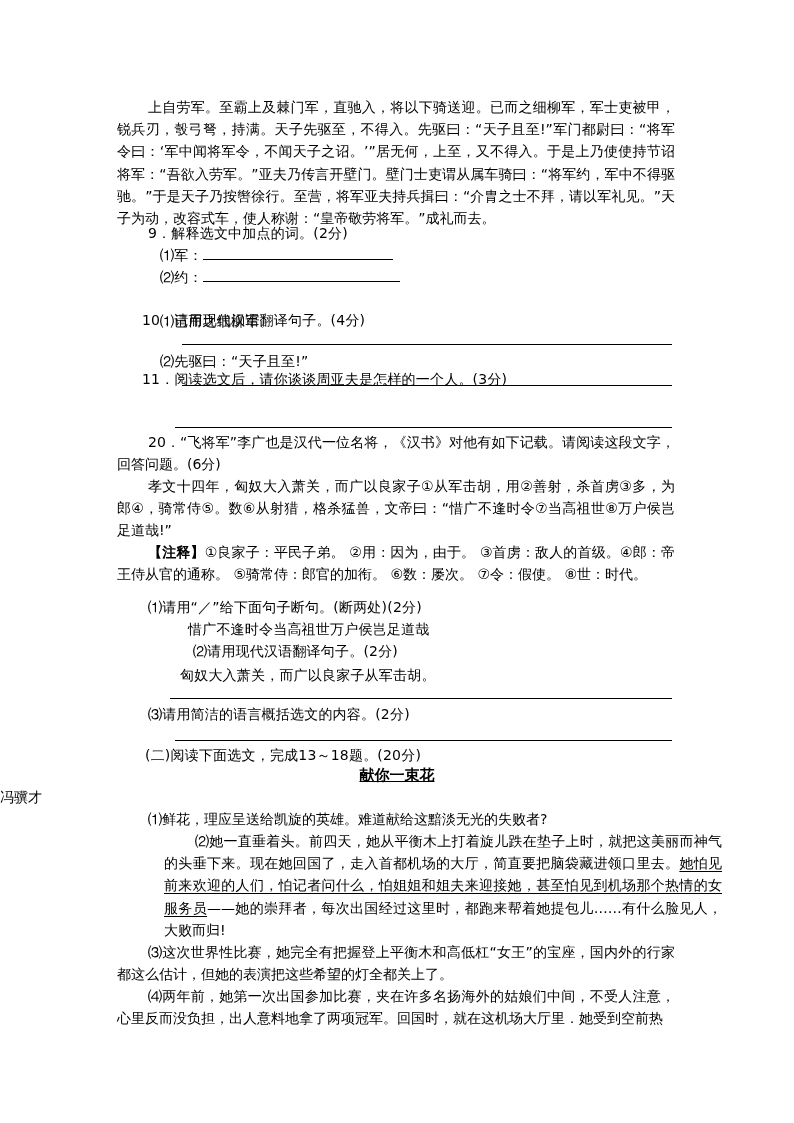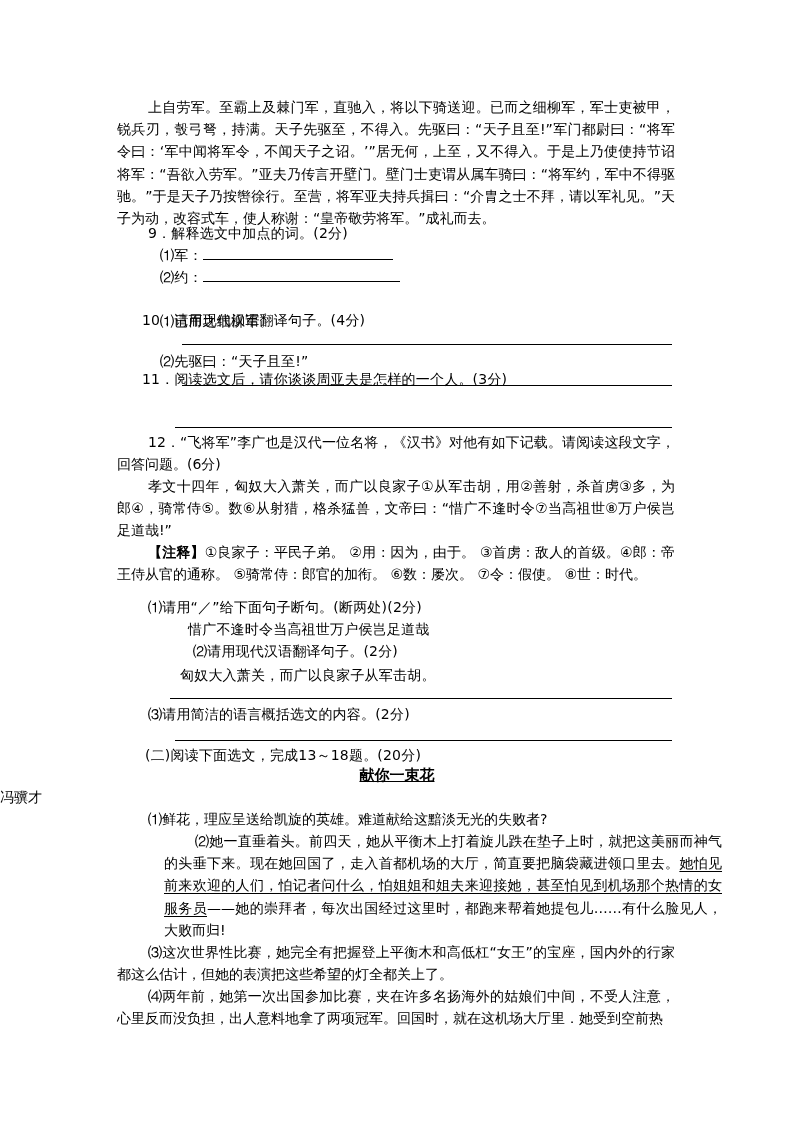--- a/index.html
+++ b/index.html
@@ -29,21 +29,21 @@
 
 <div class="t" style="left:142px; top:288px;margin-top:21px;">10．请用现代汉语翻译句子。(4分)</div>
 <div class="t" style="left:160px; top:310px;">⑴已而之细柳军。</div>
 <div class="hr" style="left:182px; width:490px; top:344px;"></div>
 <div class="t" style="left:160px; top:350px;">⑵先驱曰：“天子且至!”</div>
 <div class="hr" style="left:182px; width:490px; top:385px;"></div>
 
 <div class="t" style="left:142px; top:368px;">11．阅读选文后，请你谈谈周亚夫是怎样的一个人。(3分)</div>
 <div class="hr" style="left:175px; width:497px; top:427px;"></div>
 
-<div class="p" style="top:431px;">12．“飞将军”李广也是汉代一位名将，《汉书》对他有如下记载。请阅读这段文字，回答问题。(6分)</div>
+<div class="p" style="top:431px;">20．“飞将军”李广也是汉代一位名将，《汉书》对他有如下记载。请阅读这段文字，回答问题。(6分)</div>
 <div class="p" style="top:475px;">孝文十四年，匈奴大入萧关，而广以良家子①从军击胡，用②善射，杀首虏③多，为郎④，骑常侍⑤。数⑥从射猎，格杀猛兽，文帝曰：“惜广不逢时令⑦当高祖世⑧万户侯岂足道哉!”</div>
 <div class="p" style="top:541px;"><span class="pb">【注释】</span><span>①良家子：平民子弟。 ②用：因为，由于。 ③首虏：敌人的首级。④郎：帝王侍从官的通称。 ⑤骑常侍：郎官的加衔。 ⑥数：屡次。 ⑦令：假使。 ⑧世：时代。</span></div>
 
 <div class="t" style="left:148px; top:596px;">⑴请用“／”给下面句子断句。(断两处)(2分)</div>
 <div class="t" style="left:188px; top:618px;">惜广不逢时令当高祖世万户侯岂足道哉</div>
 <div class="t" style="left:148px; top:640px;margin-left:45px;">⑵请用现代汉语翻译句子。(2分)</div>
 <div class="t" style="left:180px; top:664px;">匈奴大入萧关，而广以良家子从军击胡。</div>
 <div class="hr" style="left:170px; width:502px; top:698px;"></div>
 <div class="t" style="left:148px; top:703px;">⑶请用简洁的语言概括选文的内容。(2分)</div>
 <div class="hr" style="left:175px; width:497px; top:740px;"></div>

